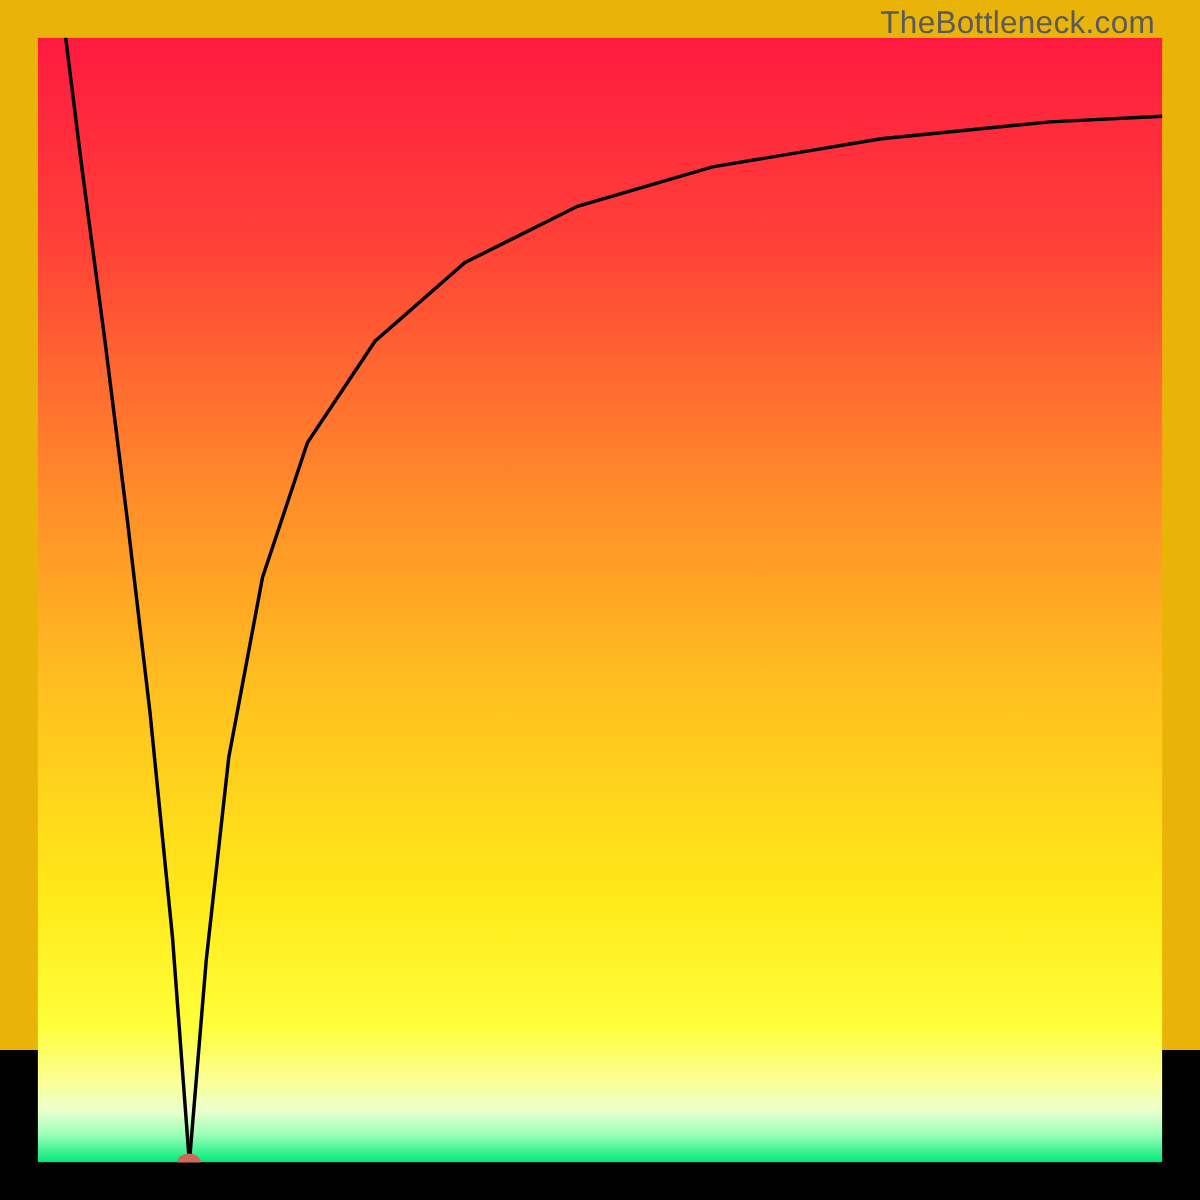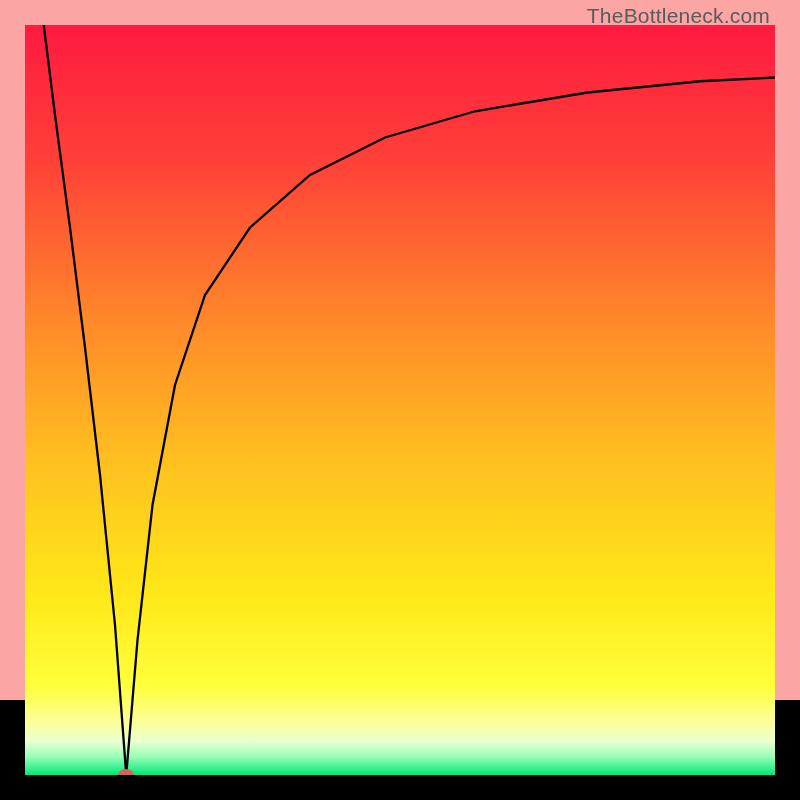--- a/index.html
+++ b/index.html
@@ -8,21 +8,21 @@
     width: 800px;
     height: 800px;
     background: #000;
     overflow: hidden;
     font-family: Arial, Helvetica, sans-serif;
   }
   .frame {
     position: relative;
     width: 800px;
     height: 700px;
-    background: #fca5a5;
+    background: #eab308;
   }
   .plot-area {
     position: absolute;
     left: 25px;
     top: 25px;
     width: 750px;
     height: 750px;
     overflow: hidden;
   }
   .gradient-bg {

